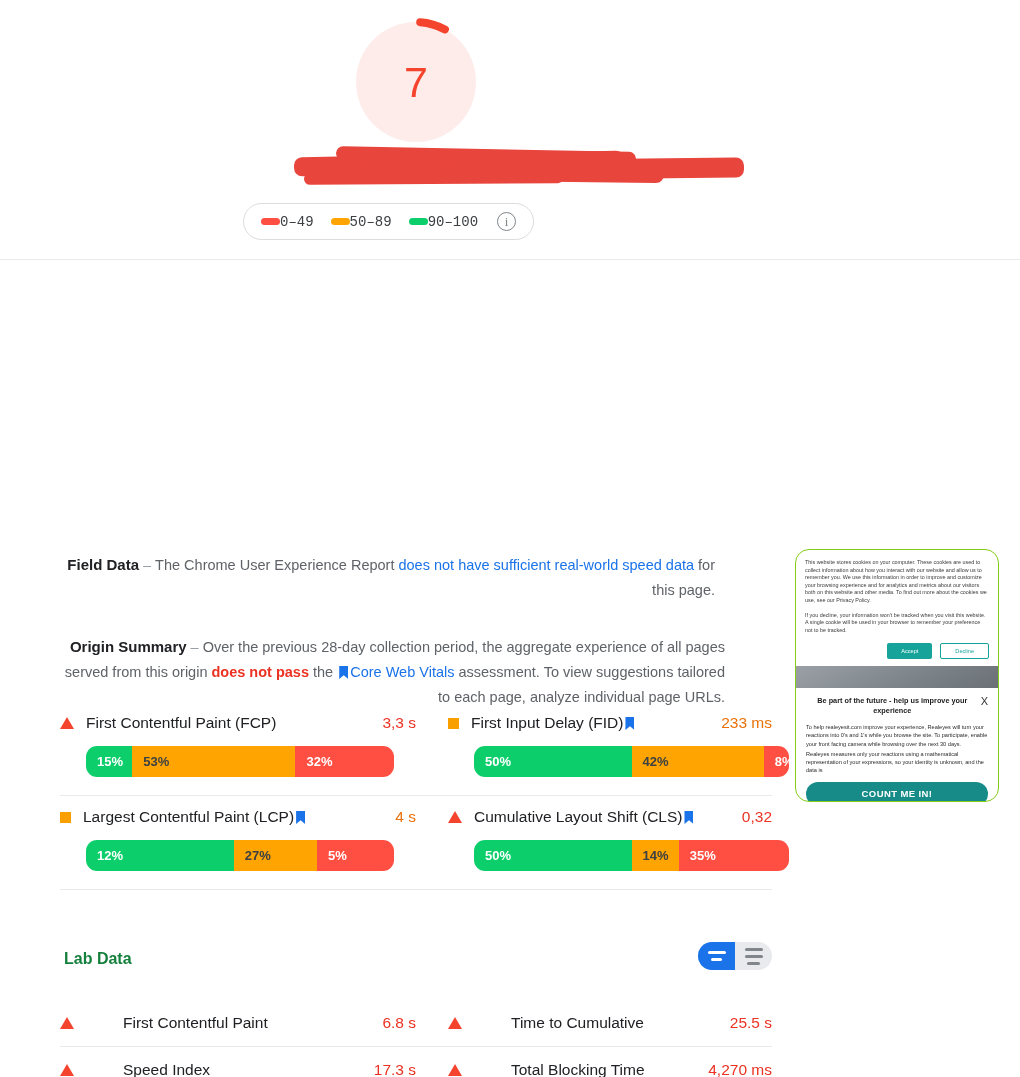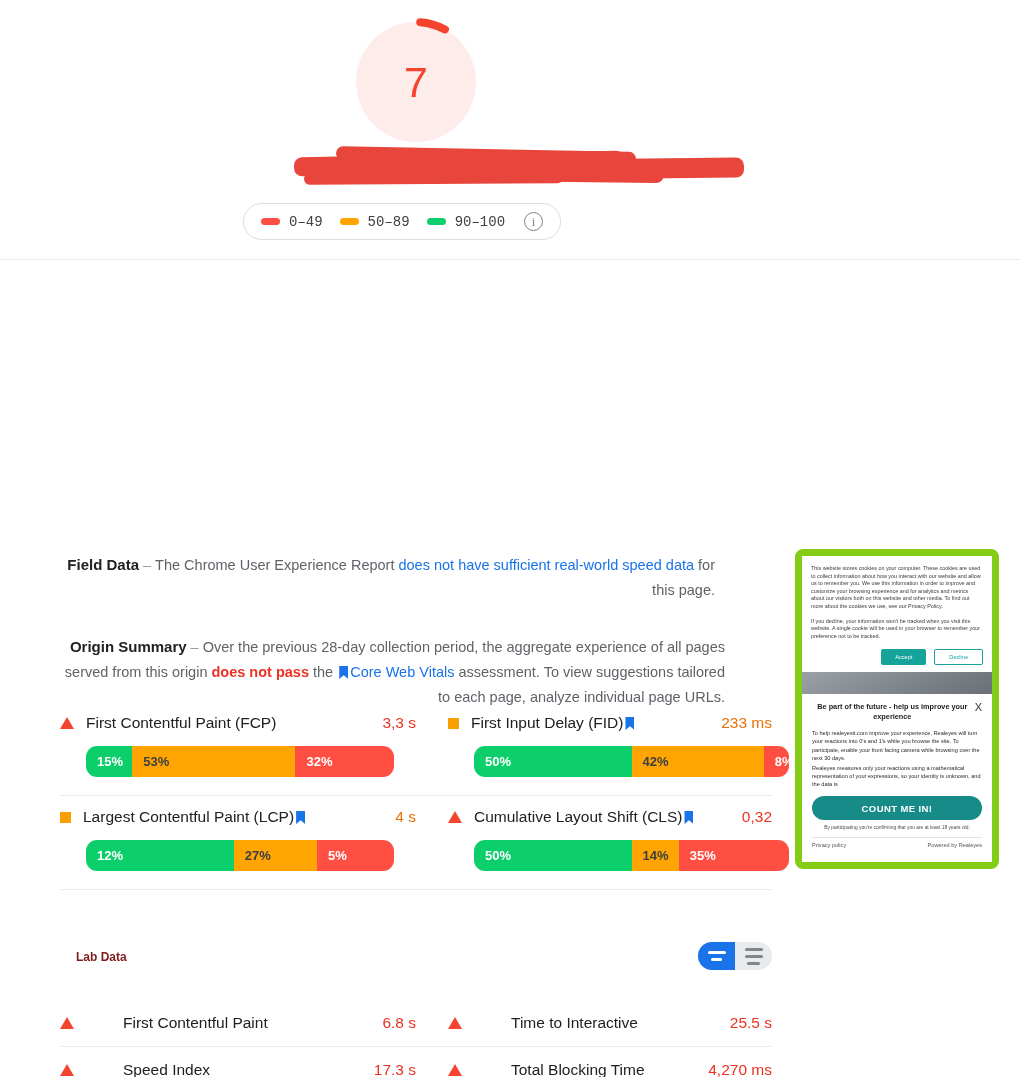--- a/index.html
+++ b/index.html
@@ -60,21 +60,21 @@
   #legend {
     position: absolute; left: 243px; top: 203px;
     height: 37px;
     border: 1px solid #dadce0; border-radius: 19px;
     background: #fff;
     display: flex; align-items: center; gap: 17px;
     padding: 0 17px;
     font-family: "Liberation Mono", monospace;
     font-size: 14px; color: #3c4043;
   }
-  .legend-item { display: flex; align-items: center; gap: 9px; }
+  .legend-item { display: flex; align-items: center; }
   .legend-swatch { width: 19px; height: 7px; border-radius: 4px; display: inline-block; }
   #legend-info {
     width: 19px; height: 19px; border-radius: 50%;
     border: 1.6px solid #80868b; color: #80868b;
     font-family: "Liberation Serif", serif;
     font-size: 13px; display: flex; align-items: center; justify-content: center;
     margin-left: 2px; cursor: pointer;
   }
 
   
@@ -122,21 +122,21 @@
     display: flex; width: 308px;
   }
   .distbar.wide { width: 315px; }
   .seg { display: flex; align-items: center; height: 100%; font-size: 13px; font-weight: 700; }
   .seg span { padding-left: 11px; white-space: nowrap; }
   .seg.good { background: #0cce6b; color: #fff; }
   .seg.avg  { background: #ffa400; color: #3c4043; }
   .seg.poor { background: #ff4e42; color: #fff; }
 
   
-  #lab-title { position: absolute; left: 76px; top: 690px; font-size: 12px; font-weight: 700; color: #7f1d1d; }
+  #lab-title { position: absolute; left: 64px; top: 690px; font-size: 16px; font-weight: 700; color: #15803d; }
   #lab-toggle {
     position: absolute; left: 698px; top: 682px;
     width: 74px; height: 28px; border-radius: 14px; overflow: hidden;
     display: flex; background: #e8eaed;
   }
   .tg { width: 37px; height: 28px; display: flex; align-items: center; justify-content: center; cursor: pointer; }
   .tg.active { background: #1a73e8; }
   .tg .bar { height: 3px; border-radius: 2px; display: block; }
   .tg.active .bar { background: #fff; }
   .tg.idle .bar { background: #80868b; }
@@ -309,38 +309,38 @@
   </div>
 
   <div id="lab-grid">
     <div class="lab-cell">
       <span class="tri"></span>
       <span class="lab-name">First Contentful Paint</span>
       <span class="lab-val v-red">6.8 s</span>
     </div>
     <div class="lab-cell right">
       <span class="tri"></span>
-      <span class="lab-name">Time to Interactive</span>
+      <span class="lab-name">Time to Cumulative</span>
       <span class="lab-val v-red">25.5 s</span>
     </div>
 
     <div class="lab-cell">
       <span class="tri"></span>
       <span class="lab-name">Speed Index</span>
       <span class="lab-val v-red">17.3 s</span>
     </div>
     <div class="lab-cell right">
       <span class="tri"></span>
       <span class="lab-name">Total Blocking Time</span>
       <span class="lab-val v-red">4,270 ms</span>
     </div>
 
   </div>
 
-  <div style="position:absolute;left:795px;top:289px;width:204px;height:320px;border:7px solid #84cc16;border-radius:8px;overflow:hidden;background:#fff;">
+  <div style="position:absolute;left:795px;top:289px;width:204px;height:253px;border:1px solid #84cc16;border-radius:14px;overflow:hidden;background:#fff;">
 
     <div style="padding:9px 9px 7px 9px;">
       <div style="font-size:5.4px;line-height:7.6px;color:#3b3b3b;">This website stores cookies on your computer. These cookies are used to collect information about how you interact with our website and allow us to remember you. We use this information in order to improve and customize your browsing experience and for analytics and metrics about our visitors both on this website and other media. To find out more about the cookies we use, see our Privacy Policy.</div>
       <div style="font-size:5.4px;line-height:7.6px;color:#3b3b3b;margin-top:7px;">If you decline, your information won't be tracked when you visit this website. A single cookie will be used in your browser to remember your preference not to be tracked.</div>
       <div style="display:flex;justify-content:flex-end;gap:8px;margin-top:9px;">
         <div style="background:#16a39a;color:#fff;font-size:5.6px;padding:5px 14px;border-radius:2px;">Accept</div>
         <div style="border:1px solid #16a39a;color:#16a39a;font-size:5.6px;padding:4px 14px;border-radius:2px;">Decline</div>
       </div>
     </div>
 

